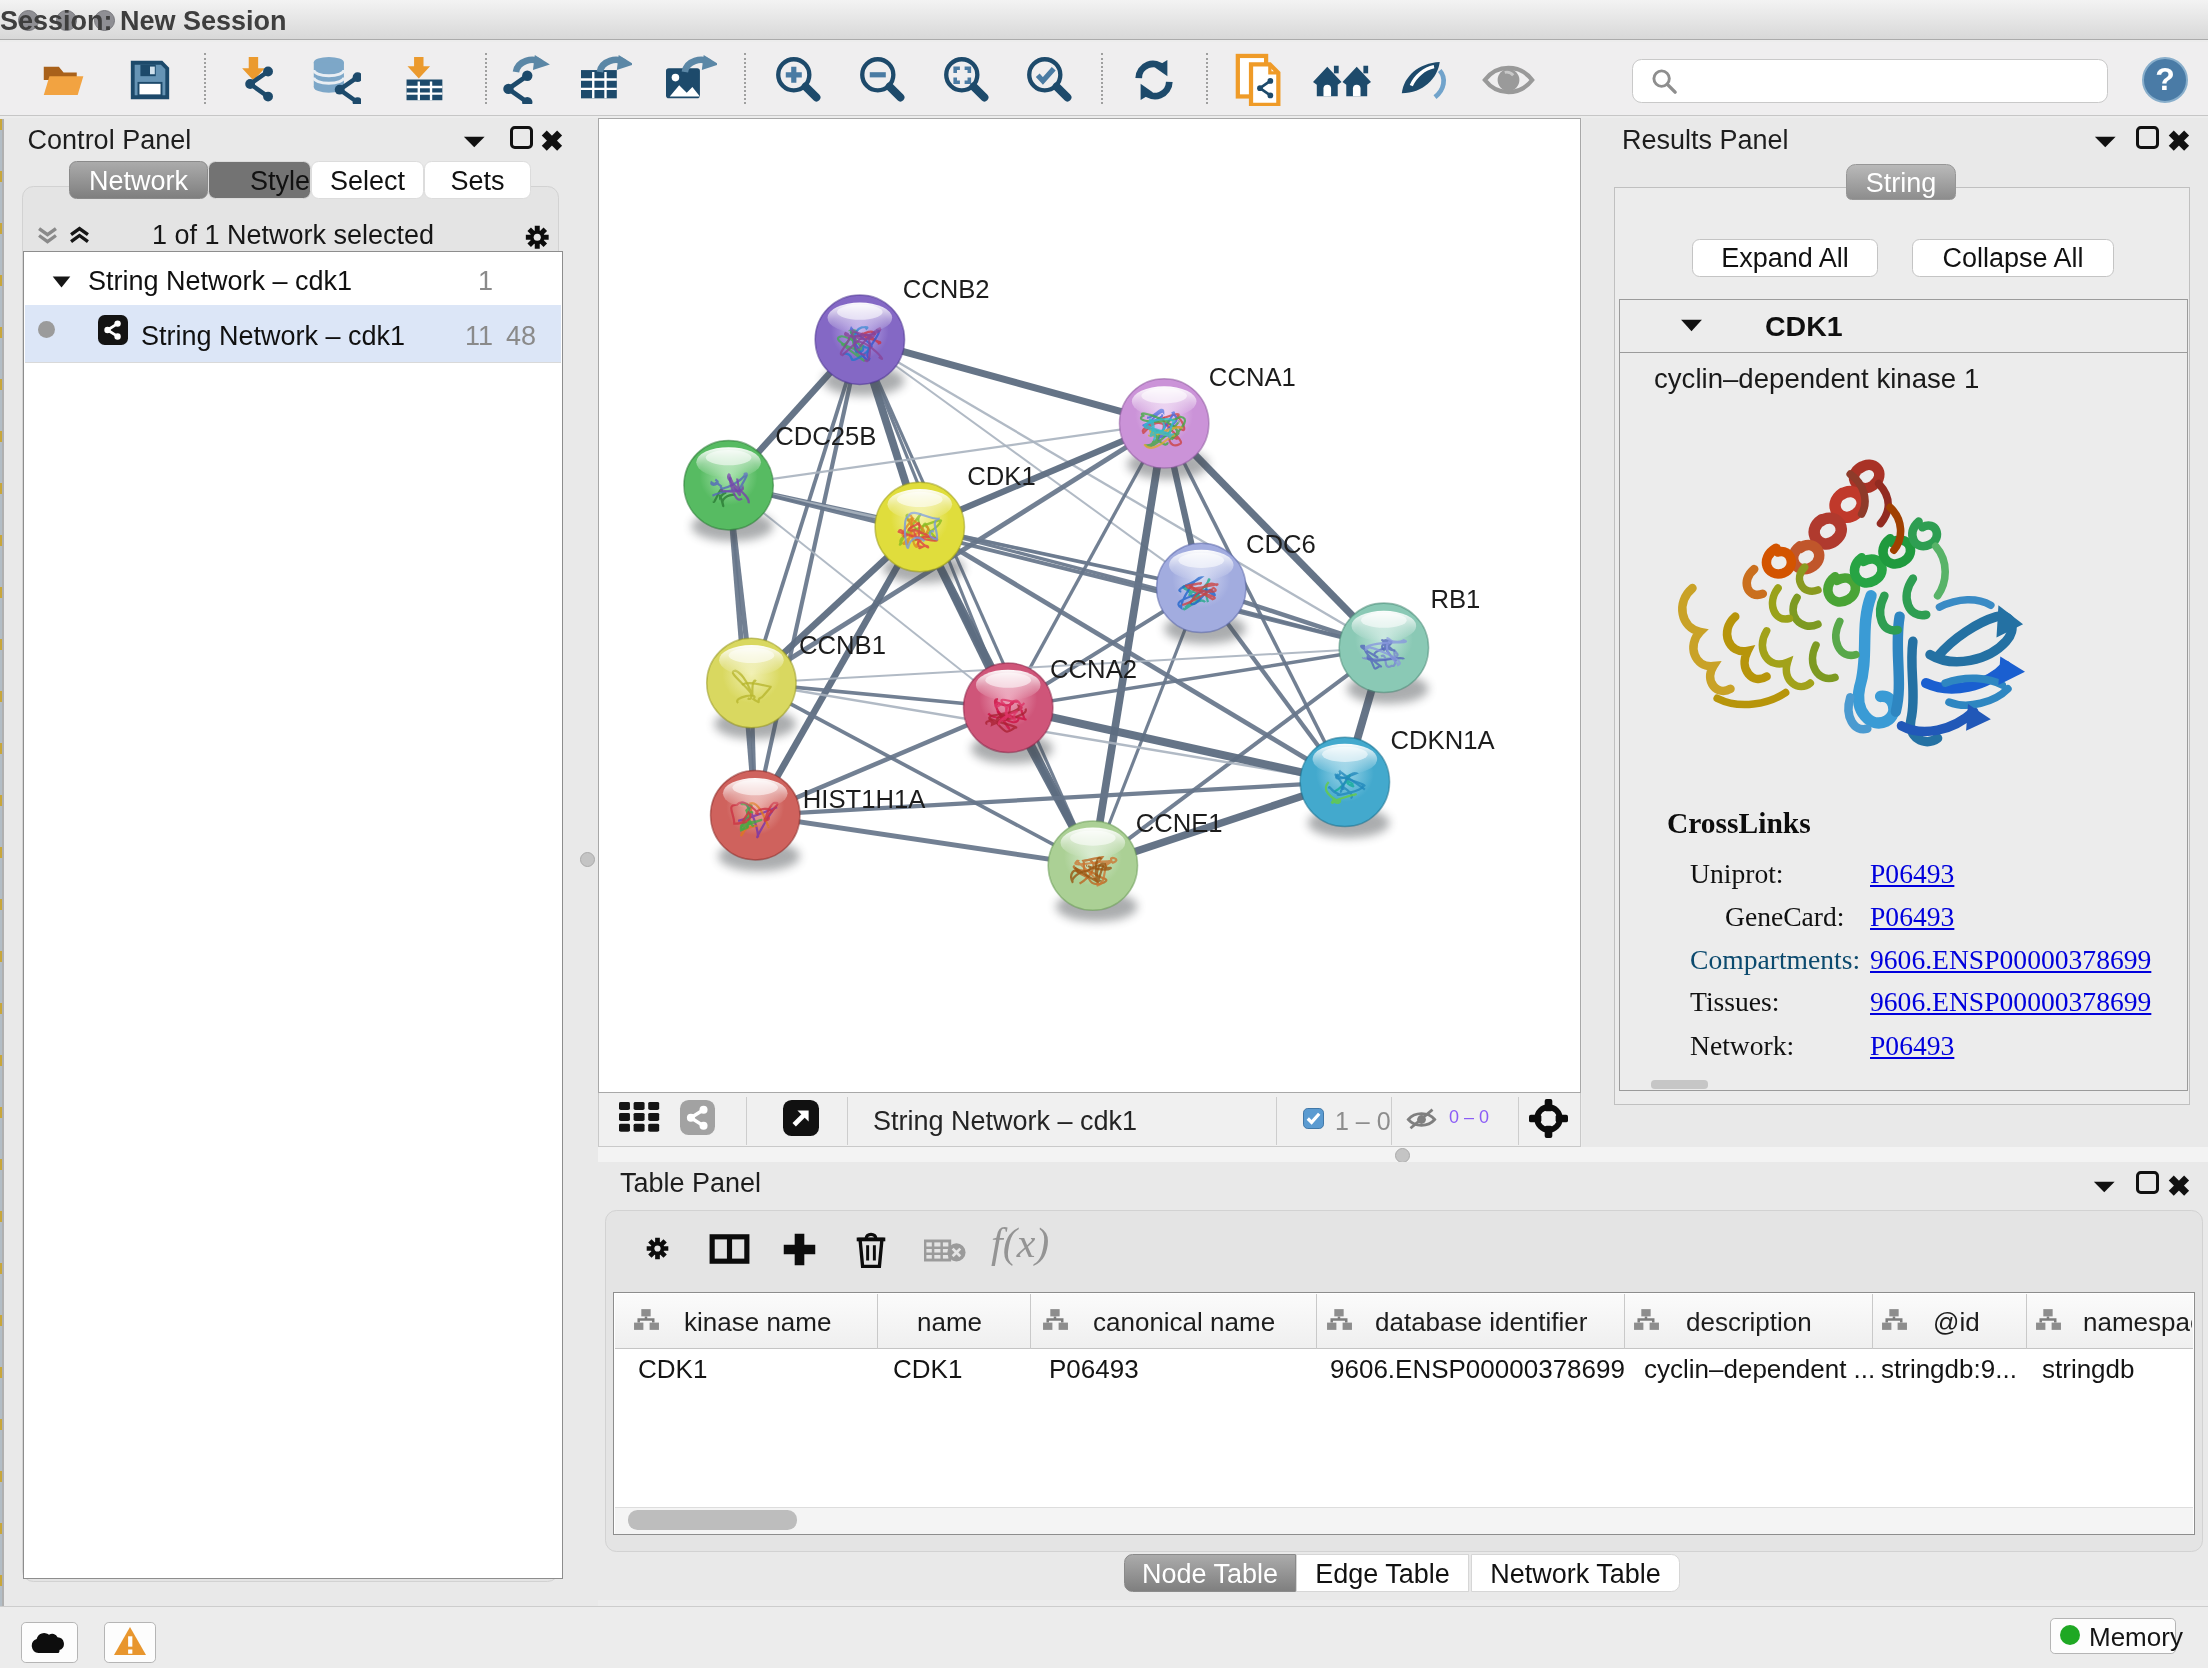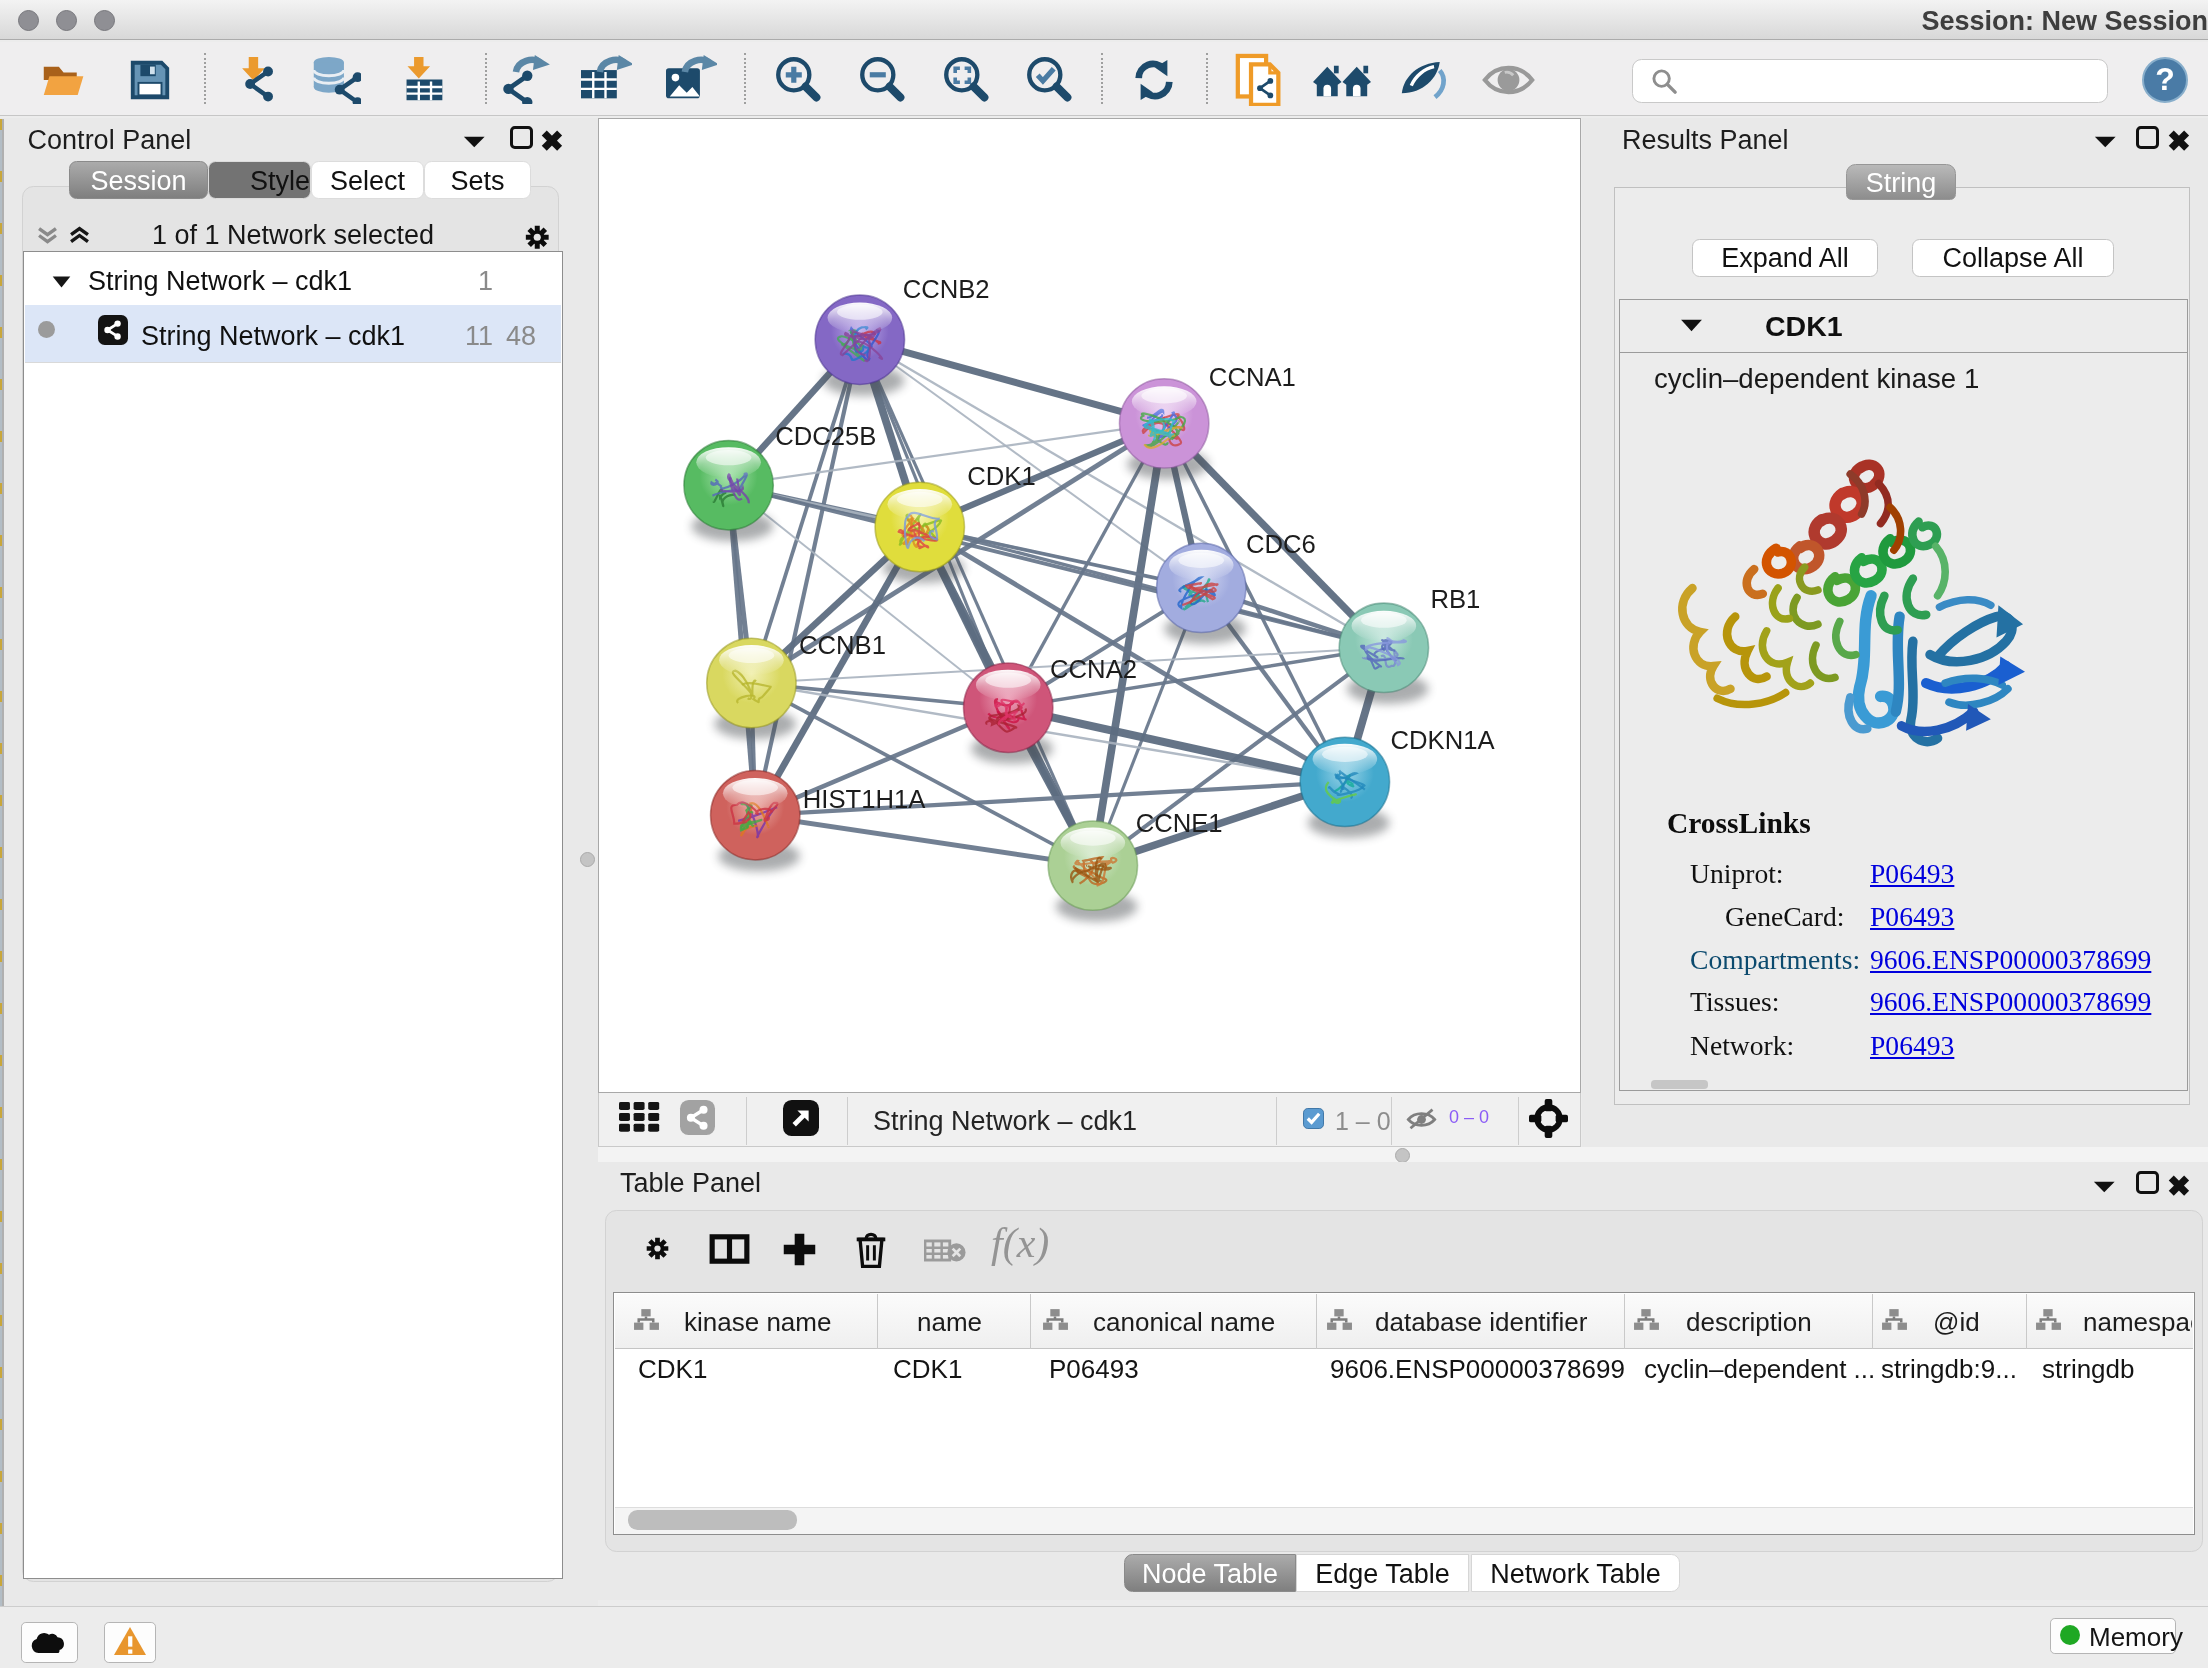--- a/index.html
+++ b/index.html
@@ -8,21 +8,21 @@
 svg { display:block; }
 .graybtn { background:linear-gradient(#ababab,#7f7f7f); color:#fff; border:1px solid #8a8a8a; border-radius:7.6px; text-align:center; }
 .whitebtn { background:#fff; color:#111; border:1px solid #c4c4c4; border-radius:7.6px; text-align:center; }
 </style></head>
 <body>
 
 <div class="abs" style="left:0;top:0;width:2208px;height:40px;background:linear-gradient(#f3f3f3,#d8d8d8);border-bottom:1.9px solid #ababab;"></div>
 <div class="abs" style="left:18px;top:9.5px;width:21px;height:21px;border-radius:50%;background:#8f8f94;border:1px solid #77777c;"></div>
 <div class="abs" style="left:56px;top:9.5px;width:21px;height:21px;border-radius:50%;background:#8f8f94;border:1px solid #77777c;"></div>
 <div class="abs" style="left:94px;top:9.5px;width:21px;height:21px;border-radius:50%;background:#8f8f94;border:1px solid #77777c;"></div>
-<div class="abs" style="left:0;top:5.7px;width:2208px;text-align:right;font-size:27px;font-weight:bold;color:#3e3e3e;">Session: New Session</div>
+<div class="abs" style="left:0;top:5.7px;width:2208px;text-align:left;font-size:27px;font-weight:bold;color:#3e3e3e;">Session: New Session</div>
 <div class="abs" style="left:0;top:42px;width:2208px;height:74px;background:#efeeef;border-bottom:1.9px solid #c6c6c6;"></div>
 <div class="abs" style="left:204px;top:53px;width:0;height:51px;border-left:2.9px dotted #9f9f9f;"></div>
 <div class="abs" style="left:485px;top:53px;width:0;height:51px;border-left:2.9px dotted #9f9f9f;"></div>
 <div class="abs" style="left:744px;top:53px;width:0;height:51px;border-left:2.9px dotted #9f9f9f;"></div>
 <div class="abs" style="left:1101px;top:53px;width:0;height:51px;border-left:2.9px dotted #9f9f9f;"></div>
 <div class="abs" style="left:1206px;top:53px;width:0;height:51px;border-left:2.9px dotted #9f9f9f;"></div>
 <div class="abs" style="left:40px;top:57px;">
     <svg width="49" height="46" viewBox="0 0 52 48">
 <path d="M4 10 h16 l5 6 h14 v8 H4 z" fill="#a9611a"></path>
 <path d="M4 40 L10 20 H46 L40 40 z" fill="#f2a341"></path>
@@ -205,21 +205,21 @@
 <div class="abs" style="left:1.9px;top:119px;width:1.9px;height:1549px;background:#b0b0b0;"></div>
 <div class="abs ptitle" style="left:27.6px;top:125px;">Control Panel</div>
 <div class="abs" style="left:460px;top:133px;">
     <svg width="28.5" height="17" viewBox="0 0 30 18">
       <path d="M4 4 L15 15 L26 4 z" fill="#111"></path>
     </svg>
   </div>
 <div class="abs" style="left:510px;top:126px;width:23px;height:23px;border:3.3px solid #111;border-radius:4.8px;"></div>
 <div class="abs" style="left:540px;top:125px;font-size:28.5px;font-weight:bold;color:#111;">✖</div>
 <div class="abs" style="left:22px;top:186px;width:537px;height:1396px;background:#e4e4e4;border:1px solid #d2d2d2;border-radius:11.4px;"></div>
-<div class="abs graybtn" style="left:69px;top:161px;width:139px;height:38px;font-size:27px;line-height:38px;color:#fff;">Session</div>
+<div class="abs graybtn" style="left:69px;top:161px;width:139px;height:38px;font-size:27px;line-height:38px;color:#fff;">Network</div>
 <div class="abs" style="left:208px;top:161px;width:103px;height:38px;background:#737373;border:1px solid #dcdcdc;border-radius:7.6px;font-size:27px;line-height:38px;text-align:right;color:#111;">Style</div>
 <div class="abs" style="left:311px;top:161px;width:113px;height:38px;background:#fff;border:1px solid #dcdcdc;border-radius:7.6px;font-size:27px;line-height:38px;text-align:center;color:#111;">Select</div>
 <div class="abs" style="left:424px;top:161px;width:107px;height:38px;background:#fff;border:1px solid #dcdcdc;border-radius:7.6px;font-size:27px;line-height:38px;text-align:center;color:#111;">Sets</div>
 <div class="abs" style="left:36px;top:224px;">
     <svg width="23" height="23" viewBox="0 0 30 24">
       <g stroke="#8a8a8a" stroke-width="4.4" fill="none">
         <path d="M4 3 L15 11 L26 3"></path>
         <path d="M4 12 L15 20 L26 12"></path>
       </g>
     </svg>

